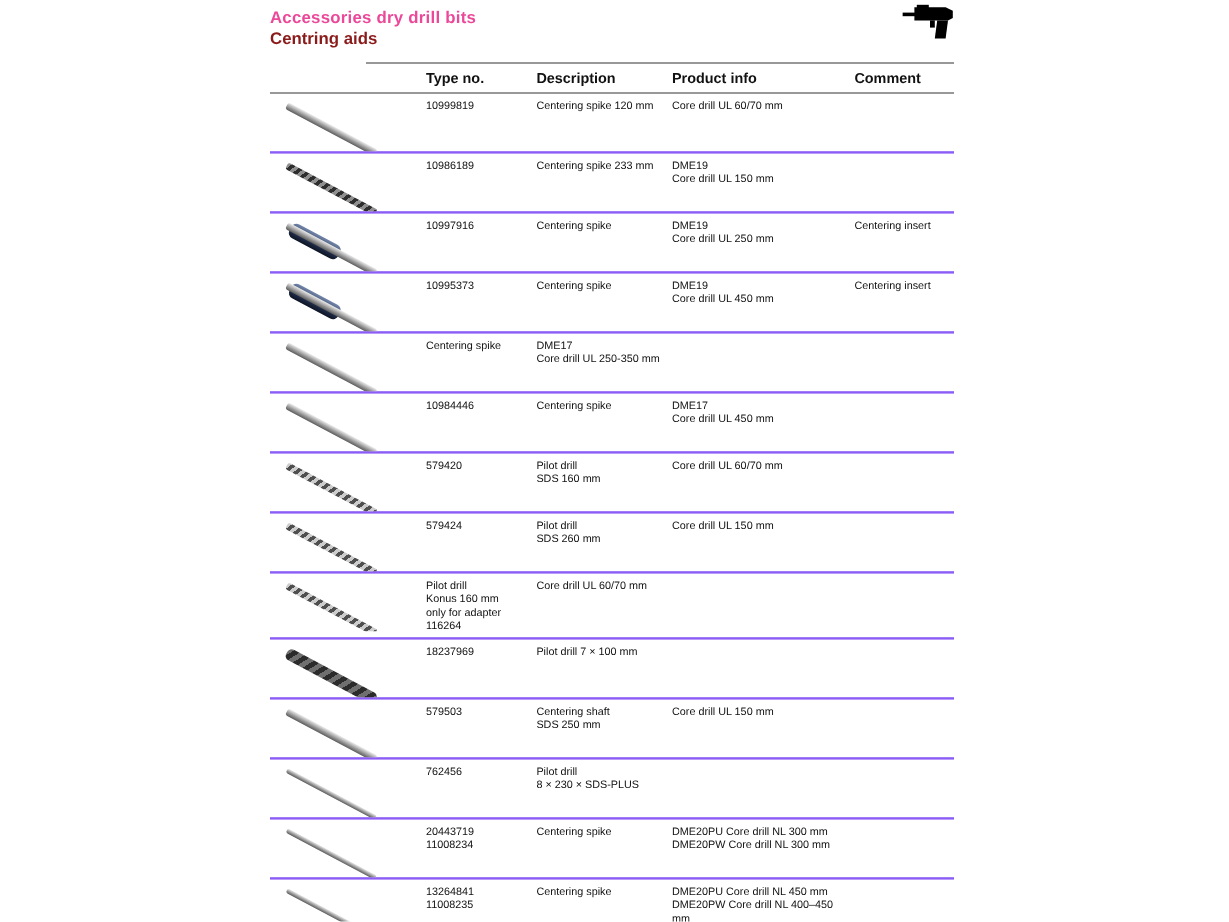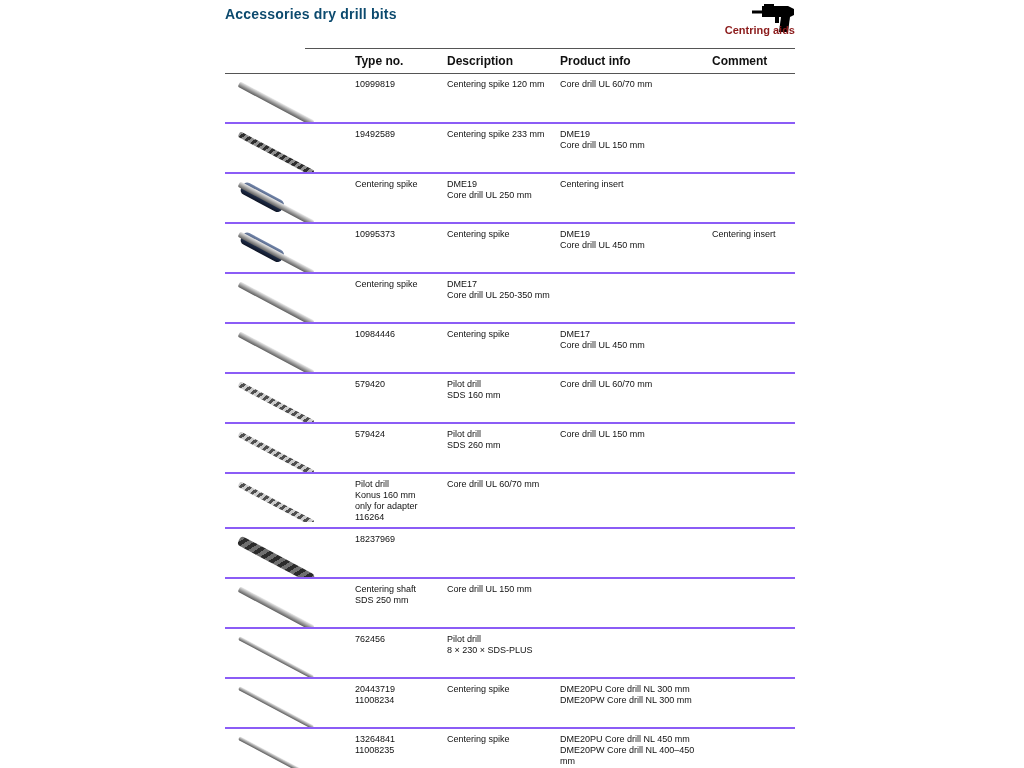--- a/index.html
+++ b/index.html
@@ -1,19 +1,19 @@
 <!DOCTYPE html>
 <html><head>
 <meta charset="utf-8">
 <style>
   html,body{margin:0;padding:0;background:#ffffff;}
   body{width:1024px;height:768px;position:relative;font-family:"Liberation Sans",sans-serif;color:#111;overflow:hidden;}
   .page{position:absolute;left:225px;top:6px;width:570px;}
-  .title{font-size:14px;font-weight:bold;color:#0c4a6e;letter-spacing:.2px;}
-  .subtitle{font-size:11px;font-weight:bold;color:#8b1a1a;margin-top:2px;text-align:right;}
+  .title{font-size:14px;font-weight:bold;color:#ec4899;letter-spacing:.2px;}
+  .subtitle{font-size:14px;font-weight:bold;color:#8b1a1a;margin-top:2px;}
   .drill-logo{position:absolute;left:752px;top:3px;width:44px;height:30px;}
   .header-top-rule{margin-left:80px;border-top:1px solid #555;margin-top:12px;}
   .grid{display:grid;grid-template-columns:130px 92px 113px 152px 83px;}
   .thead{border-bottom:1px solid #555;}
   .th{font-size:12px;font-weight:bold;padding:5px 0 5px 0;}
   .row{min-height:49px;border-bottom:2px solid #8b5cf6;box-sizing:border-box;}
   .cell{font-size:9px;line-height:11px;padding:5px 6px 4px 0;white-space:pre-line;box-sizing:border-box;}
   .photo-cell{padding:0;}
   .photo{position:relative;width:122px;height:48px;overflow:hidden;}
   .shaft{position:absolute;left:14px;top:7px;width:84px;height:6px;border-radius:2px;
@@ -55,29 +55,30 @@
   <div class="grid row">
     <div class="cell photo-cell"><div class="photo"><span class="shaft"></span></div></div>
     <div class="cell">10999819</div>
     <div class="cell">Centering spike 120 mm</div>
     <div class="cell">Core drill UL 60/70 mm</div>
     <div class="cell"></div>
   </div>
 
   <div class="grid row">
     <div class="cell photo-cell"><div class="photo bit-darkspiral"><span class="shaft"></span></div></div>
-    <div class="cell">19492589</div>
+    <div class="cell">10986189</div>
     <div class="cell">Centering spike 233 mm</div>
     <div class="cell">DME19
 Core drill UL 150 mm</div>
     <div class="cell"></div>
   </div>
 
   <div class="grid row">
     <div class="cell photo-cell"><div class="photo bit-blue"><span class="body-blue"></span><span class="shaft"></span></div></div>
+    <div class="cell">10997916</div>
     <div class="cell">Centering spike</div>
     <div class="cell">DME19
 Core drill UL 250 mm</div>
     <div class="cell">Centering insert</div>
   </div>
 
   <div class="grid row">
     <div class="cell photo-cell"><div class="photo bit-blue"><span class="body-blue"></span><span class="shaft"></span></div></div>
     <div class="cell">10995373</div>
     <div class="cell">Centering spike</div>
@@ -126,26 +127,28 @@
     <div class="cell">Pilot drill
 Konus 160 mm
 only for adapter 116264</div>
     <div class="cell">Core drill UL 60/70 mm</div>
     <div class="cell"></div>
   </div>
 
   <div class="grid row">
     <div class="cell photo-cell"><div class="photo bit-thick"><span class="shaft"></span></div></div>
     <div class="cell">18237969</div>
+    <div class="cell">Pilot drill 7 × 100 mm</div>
     <div class="cell"></div>
     <div class="cell"></div>
   </div>
 
   <div class="grid row">
     <div class="cell photo-cell"><div class="photo"><span class="shaft"></span></div></div>
+    <div class="cell">579503</div>
     <div class="cell">Centering shaft
 SDS 250 mm</div>
     <div class="cell">Core drill UL 150 mm</div>
     <div class="cell"></div>
   </div>
 
   <div class="grid row">
     <div class="cell photo-cell"><div class="photo bit-slim"><span class="shaft"></span></div></div>
     <div class="cell">762456</div>
     <div class="cell">Pilot drill

